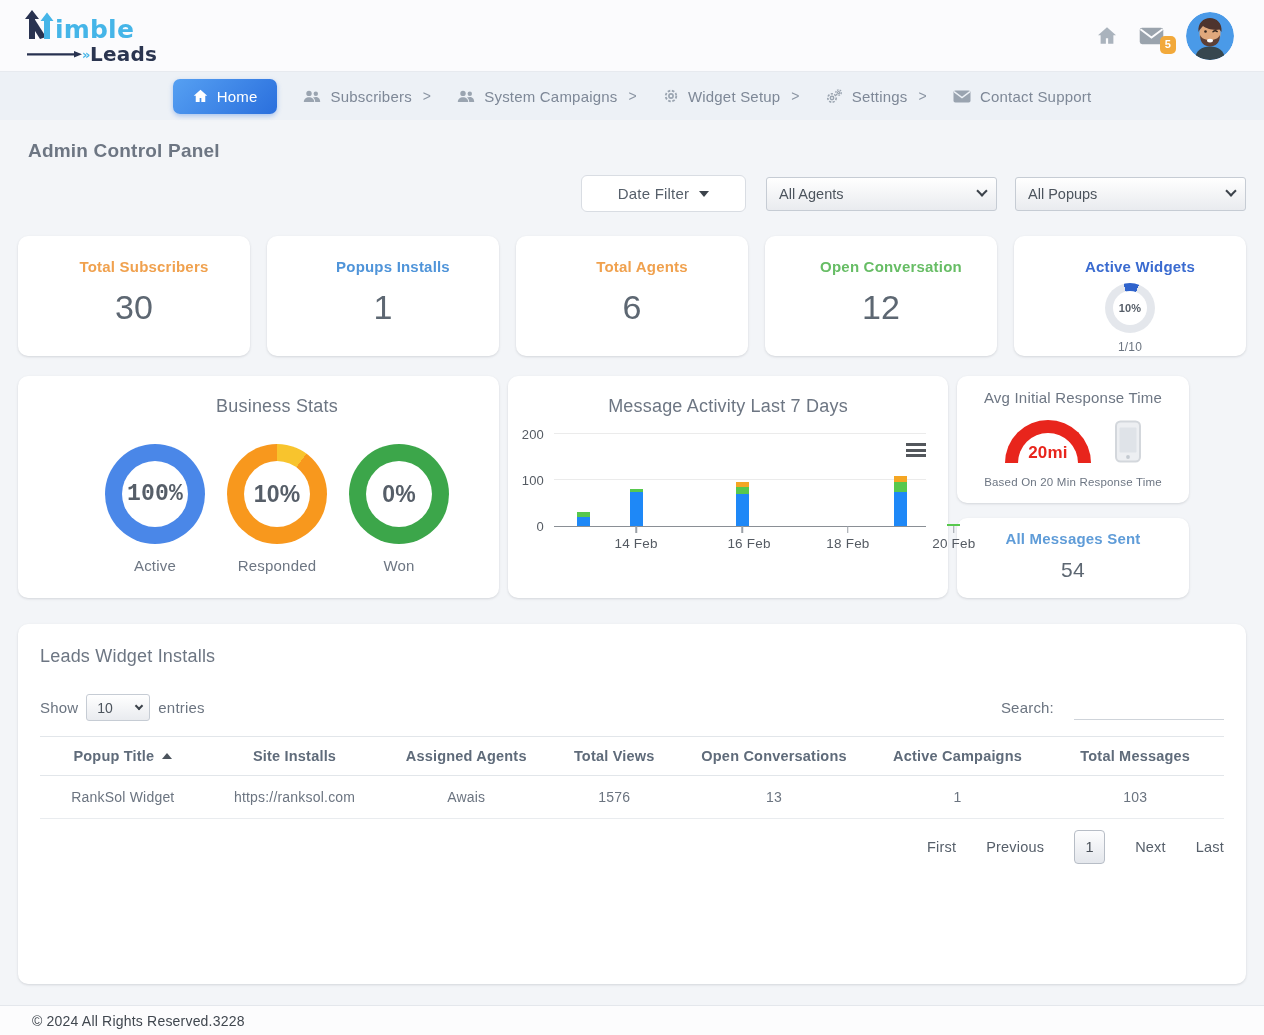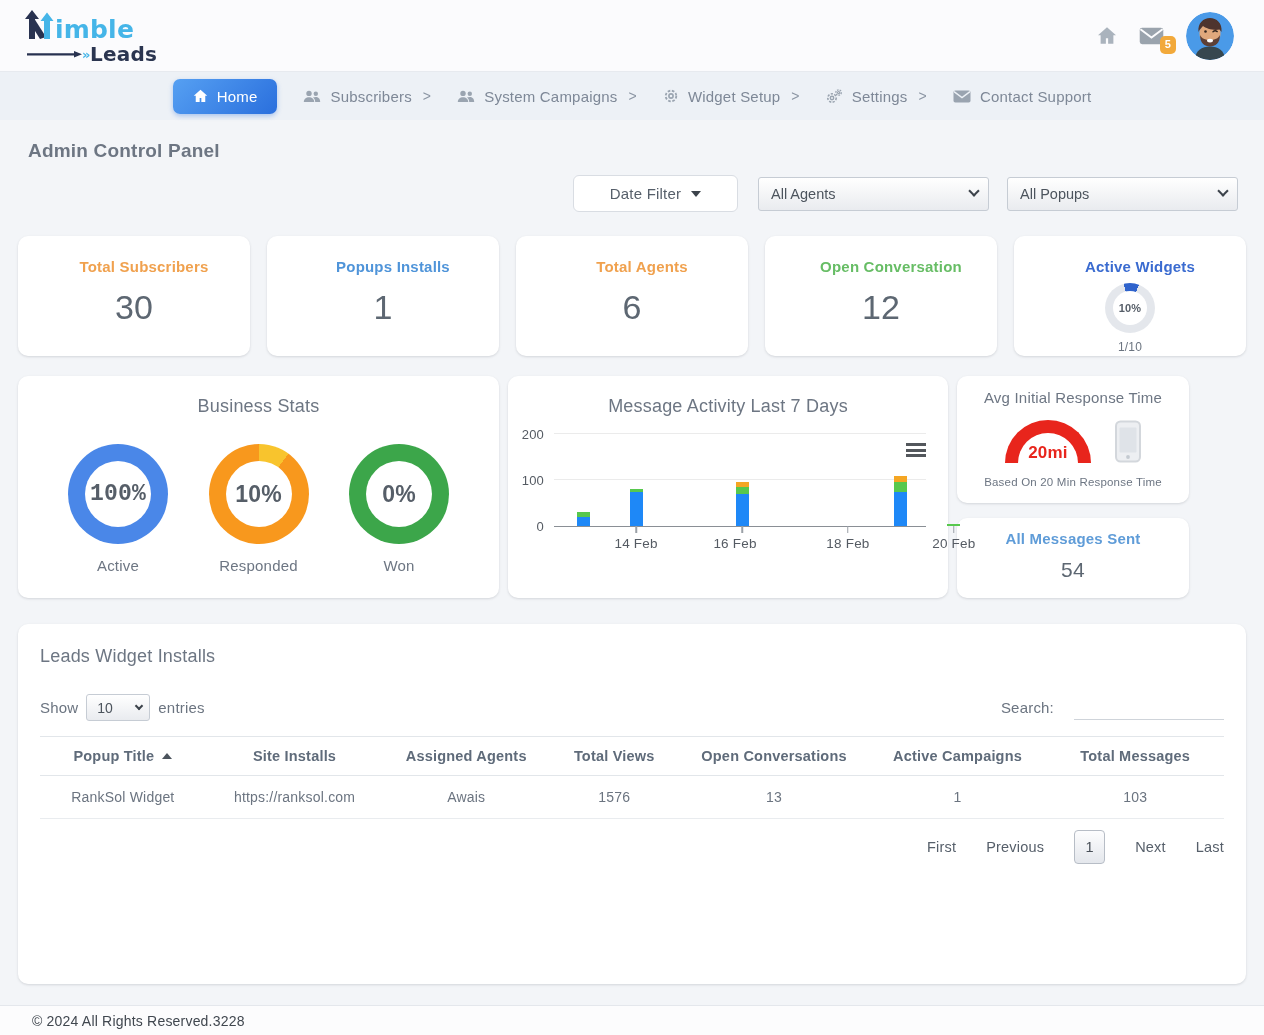--- a/index.html
+++ b/index.html
@@ -32,21 +32,21 @@
   main { flex:1; padding:14px 18px 0; }
   .page-title { font-size:19px; color:#6d7683; margin:6px 0 0 10px; }
   
   .filters { display:flex; justify-content:flex-end; align-items:center; margin-top:13px; }
   .date-filter { width:165px; height:37px; background:#fff; border:1px solid #d9dde3; border-radius:6px;
     display:flex; align-items:center; justify-content:center; gap:10px; font-size:15px; color:#565f6a;
     cursor:pointer; margin-right:20px; }
   .caret-down { width:0; height:0; border-left:5px solid transparent; border-right:5px solid transparent;
     border-top:6px solid #3c434b; }
   .sel-wrap { position:relative; margin-right:18px; }
-  .sel-wrap:last-child { margin-right:8px; }
+  .sel-wrap:last-child { margin-right:0; }
   select { appearance:none; -webkit-appearance:none; width:231px; height:34px;
     background:linear-gradient(#ffffff,#e9ebef); border:1px solid #c6ccd4; border-radius:3px;
     font-family:inherit; font-size:14.5px; color:#4c545d; padding:0 28px 0 12px; cursor:pointer; }
   .chev { position:absolute; right:11px; top:50%; width:8px; height:8px; margin-top:-7px;
     border-right:2px solid #3c434b; border-bottom:2px solid #3c434b; transform:rotate(45deg);
     pointer-events:none; }
   
   .cards-row { display:flex; gap:17px; margin-top:24px; }
   .card { background:#fff; border-radius:10px; box-shadow:0 1px 3px rgba(40,50,70,.1),0 1px 2px rgba(0,0,0,.05); }
   .stat-card { flex:1; height:120px; text-align:center; padding-top:22px; }
@@ -54,21 +54,21 @@
   .stat-value { font-size:34px; color:#5d6772; margin-top:13px; }
   
   .donut { position:relative; border-radius:50%; }
   .donut .hole { position:absolute; background:#fff; border-radius:50%;
     display:flex; align-items:center; justify-content:center; font-weight:bold; color:#565e68;text-align:center; }
   .small-donut { width:50px; height:50px; margin:8px auto 0; }
   .small-donut .hole { inset:8px; font-size:11px; }
   .stat-caption { font-size:12px; color:#6b7480; margin-top:7px; }
   
   .row2 { display:flex; gap:9px; margin-top:20px; }
-  .biz-card { width:481px; height:222px; }
+  .biz-card { width:481px; height:222px;padding-left:37px; }
   .panel-title { text-align:center; font-size:18px; color:#6d7683; padding-top:20px; }
   .donut-row { display:flex; justify-content:space-between; padding:0 50px; margin-top:27px; }
   .donut-col { display:flex; flex-direction:column; align-items:center; }
   .big-donut { width:100px; height:100px; }
   .big-donut .hole { inset:17px; font-size:23px; }
   .donut-label { font-size:15px; color:#6d7683; margin-top:13px; }
   
   .chart-card { width:440px; height:222px; position:relative; }
   .chart-menu { position:absolute; right:22px; top:67px; cursor:pointer; width:20px; }
   .chart-menu div { height:3px; background:#53575c; margin-bottom:2.5px; }
@@ -336,21 +336,21 @@
             <div class="ylab" style="bottom: -7px;">0</div>
             <div class="ylab" style="bottom: 38.8333px;">100</div>
             <div class="ylab" style="bottom: 84.6667px;">200</div>
           </div>
         <div class="plot">
             <div class="gridline" style="bottom: 45.8333px;"></div>
             <div class="gridline" style="bottom: 91.6667px;"></div>
             <div class="xtick" style="left: 82.0926px;"></div>
             <div class="xlab" style="left: 82.0926px;">14 Feb</div>
             <div class="xtick" style="left: 188.019px;"></div>
-            <div class="xlab" style="left: 181px;">16 Feb</div>
+            <div class="xlab" style="left: 195px;">16 Feb</div>
             <div class="xtick" style="left: 293.944px;"></div>
             <div class="xlab" style="left: 293.944px;">18 Feb</div>
             <div class="xtick" style="left: 399.87px;"></div>
             <div class="xlab" style="left: 399.87px;">20 Feb</div>
             <div class="bar" style="left: 22.6296px;">
               <div style="height: 9.16667px; background: rgb(30, 136, 247);"></div>
               <div style="height: 4.58333px; background: rgb(87, 200, 77);"></div>
             </div>
             <div class="bar" style="left: 75.5926px;">
               <div style="height: 34.375px; background: rgb(30, 136, 247);"></div>

